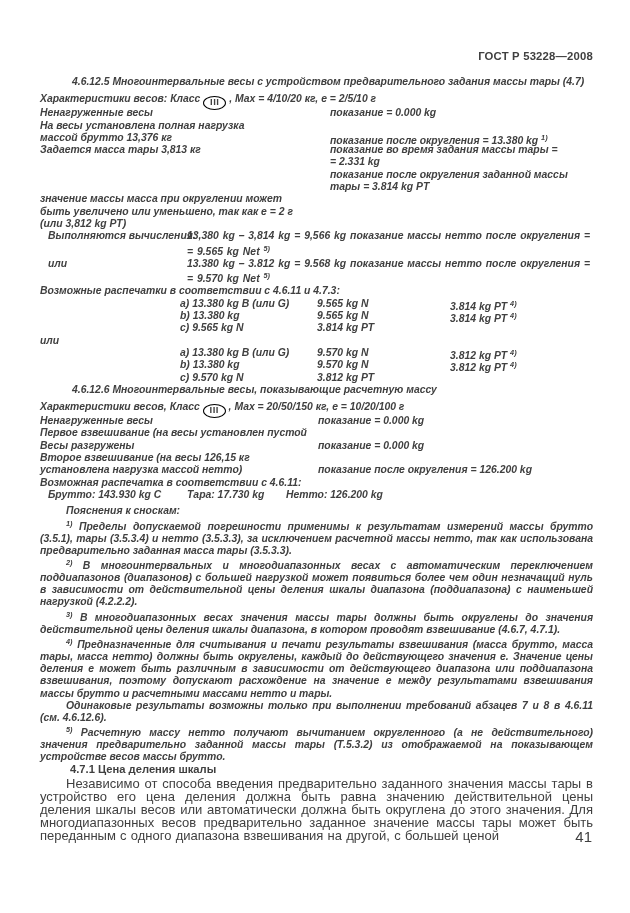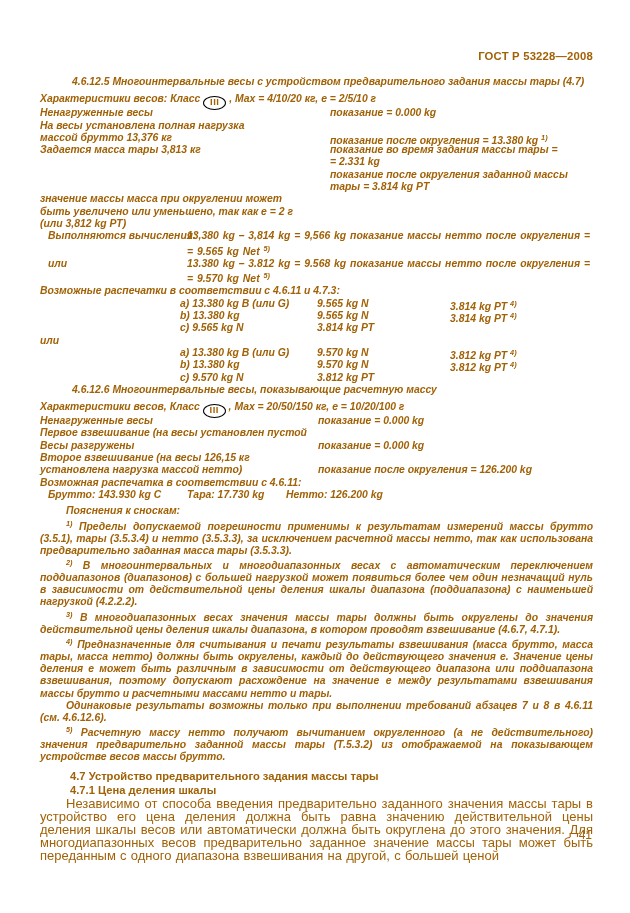--- a/index.html
+++ b/index.html
@@ -1,19 +1,19 @@
 <!DOCTYPE html>
 <html><head>
 <meta charset="utf-8">
 <style>
   * { margin:0; padding:0; box-sizing:border-box; }
   html,body { background:#e9e9e9; }
   .page {
     position:relative; width:630px; height:913px; background:#ffffff;
-    font-family:"Liberation Sans", sans-serif; color:#a16207; overflow:hidden;
+    font-family:"Liberation Sans", sans-serif; color:#404040; overflow:hidden;
     margin:0 auto;
   }
   .content { position:absolute; left:40px; top:50px; width:553px; }
 
   .hdr { font-weight:700; font-size:11.3px; text-align:right; letter-spacing:0.2px; }
 
   
   .ex  { font-weight:700; font-style:italic; font-size:10.4px; line-height:12.3px; }
 
   .sec-h { padding-left:32px; margin-top:14px; }
@@ -49,21 +49,21 @@
   .fn-title { padding-left:26px; margin-top:4px; }
   .fn { text-align:justify; text-indent:26px; line-height:12.15px; }
 
   .h47  { font-weight:700; font-style:normal; font-size:11.2px; padding-left:30px; line-height:13.5px; }
   .h47a { margin-top:7px; }
   .para47 {
     font-weight:400; font-style:normal; font-size:13px; line-height:12.9px;
     text-align:justify; text-indent:26px; margin-top:1px; word-spacing:0.6px;
   }
 
-  .pagenum { position:absolute; right:38px; top:828px; font-size:12px; font-weight:400; }
+  .pagenum { position:absolute; right:38px; top:828px; font-size:15px; font-weight:400; }
 </style>
 </head>
 <body>
 
 <div class="page">
   <div class="content">
 
     <div class="hdr">ГОСТ Р 53228—2008</div>
 
     <div class="ex sec-h">4.6.12.5 Многоинтервальные весы с устройством предварительного задания массы тары (4.7)</div>
@@ -201,20 +201,19 @@
       <div class="fn-title">Пояснения к сноскам:</div>
 
       <p class="fn"><span class="sp">1)</span><span> Пределы допускаемой погрешности применимы к результатам измерений массы брутто (3.5.1), тары (3.5.3.4) и нетто (3.5.3.3), за исключением расчетной массы нетто, так как использована предварительно заданная масса тары (3.5.3.3).</span></p>
       <p class="fn"><span class="sp">2)</span><span> В многоинтервальных и многодиапазонных весах с автоматическим переключением поддиапазонов (диапазонов) с большей нагрузкой может появиться более чем один незначащий нуль в зависимости от действительной цены деления шкалы диапазона (поддиапазона) с наименьшей нагрузкой (4.2.2.2).</span></p>
       <p class="fn"><span class="sp">3)</span><span> В многодиапазонных весах значения массы тары должны быть округлены до значения действительной цены деления шкалы диапазона, в котором проводят взвешивание (4.6.7, 4.7.1).</span></p>
       <p class="fn"><span class="sp">4)</span><span> Предназначенные для считывания и печати результаты взвешивания (масса брутто, масса тары, масса нетто) должны быть округлены, каждый до действующего значения е. Значение цены деления е может быть различным в зависимости от действующего диапазона или поддиапазона взвешивания, поэтому допускают расхождение на значение е между результатами взвешивания массы брутто и расчетными массами нетто и тары.</span></p>
       <p class="fn"><span>Одинаковые результаты возможны только при выполнении требований абзацев 7 и 8 в 4.6.11 (см. 4.6.12.6).</span></p>
       <p class="fn"><span class="sp">5)</span><span> Расчетную массу нетто получают вычитанием округленного (а не действительного) значения предварительно заданной массы тары (Т.5.3.2) из отображаемой на показывающем устройстве весов массы брутто.</span></p>
     </div>
 
-    <div class="h47 h47a">4.7 Устройство предварительного задания массы тары</div>
     <div class="h47">4.7.1 Цена деления шкалы</div>
     <p class="para47">Независимо от способа введения  предварительно  заданного  значения массы тары в устройство его цена деления должна быть равна значению действительной цены деления шкалы весов или автоматически должна быть округлена до этого значения. Для многодиапазонных  весов предварительно заданное значение массы тары может быть переданным с одного  диапазона  взвешивания на другой, с большей ценой</p>
 
   </div>
 
   <div class="pagenum">41</div>
 </div>
 
 </body></html>

